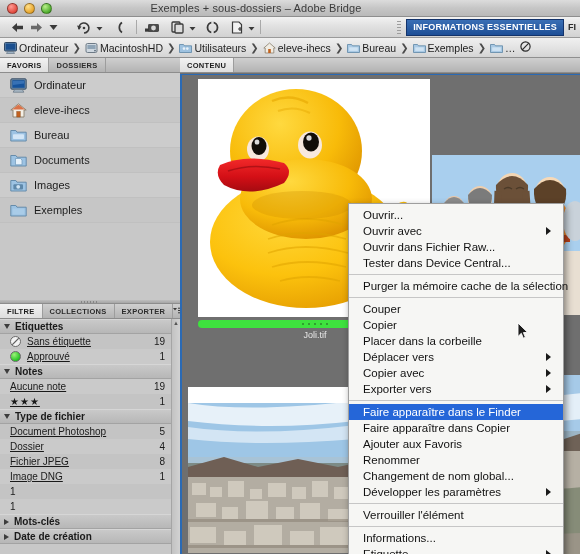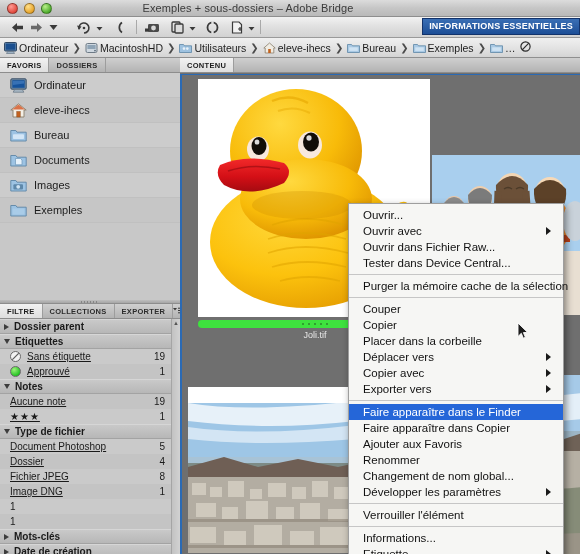--- a/index.html
+++ b/index.html
@@ -20,42 +20,42 @@
     position: absolute; left: 0; top: 0; width: 580px; height: 17px;
     background: linear-gradient(to bottom, #dcdcdc 0%, #c6c6c6 50%, #b9b9b9 100%);
     border-bottom: 1px solid #8e8e8e;
   }
   .traffic { position: absolute; left: 7px; top: 3px; display: flex; gap: 6px; }
   .dot { width: 11px; height: 11px; border-radius: 50%; border: 1px solid rgba(0,0,0,.35); }
   .dot.red    { background: radial-gradient(circle at 35% 30%, #ff9a93, #e24b3f 70%); }
   .dot.yellow { background: radial-gradient(circle at 35% 30%, #ffe08a, #e8a52c 70%); }
   .dot.green  { background: radial-gradient(circle at 35% 30%, #b9f08a, #4fad2e 70%); }
   .wintitle {
-    position: absolute; left: 4px; top: 2px; width: 508px;
+    position: absolute; left: 12px; top: 2px; width: 508px;
     text-align: center; font-size: 11px; color: #3b3b3b;
     letter-spacing: .1px;
     padding-right: 20px;
   }
 
   
   .toolbar {
     position: absolute; left: 0; top: 17px; width: 580px; height: 21px;
     background: linear-gradient(to bottom, #f2f2f2 0%, #e0e0e0 48%, #d2d2d2 100%);
     border-bottom: 1px solid #9a9a9a;
     display: flex; align-items: center;
   }
   .tb-group { display: flex; align-items: center; }
   .tb-ico {
     position: relative; height: 21px; display: flex; align-items: center;
     justify-content: center; color: #3a3a3a; font-size: 12px;
     padding: 0 3px;
   }
   .tb-sep { width: 1px; height: 14px; background: #a9a9a9; margin: 0 5px; }
   .caret { font-size: 7px; margin-left: 1px; position: relative; top: 1px; }
-  .tb-right { margin-left: auto; display: flex; align-items: center; height: 19px; flex-direction: column; }
+  .tb-right { margin-left: auto; display: flex; align-items: center; height: 19px; }
   .grip {
     width: 4px; height: 13px;
     background-image: repeating-linear-gradient(to bottom, #9d9d9d 0 1px, transparent 1px 3px);
     margin-right: 5px;
   }
   .wstab {
     font-size: 9px; font-weight: bold; color: #ffffff;
     background: linear-gradient(to bottom, #3a6fb5, #1d4e96);
     border: 1px solid #13336b;
     padding: 2px 6px 3px; letter-spacing: .2px;
@@ -495,24 +495,20 @@
           <rect x="5" y="0.7" width="6" height="1" fill="#3a3a3a"></rect>
           <rect x="5" y="3" width="6" height="1" fill="#3a3a3a"></rect>
           <rect x="5" y="5.3" width="6" height="1" fill="#3a3a3a"></rect>
         </svg>
       </span>
     </div>
 
     <div class="fp-body">
       <div class="fp-list">
 
-        <div class="fp-head">
-          <span class="tri right"></span>
-          <span>Dossier parent</span>
-        </div>
 
         <div class="fp-head">
           <span class="tri down"></span>
           <span>Etiquettes</span>
         </div>
         <div class="fp-row">
           <span class="swatch" style="background:#f2f2f2;position:relative;overflow:hidden">
             <svg width="11" height="11" viewBox="0 0 11 11" style="position:absolute;left:-1px;top:-1px">
               <line x1="1.6" y1="9.4" x2="9.4" y2="1.6" stroke="#5a5a5a" stroke-width="1.2"></line>
             </svg>

